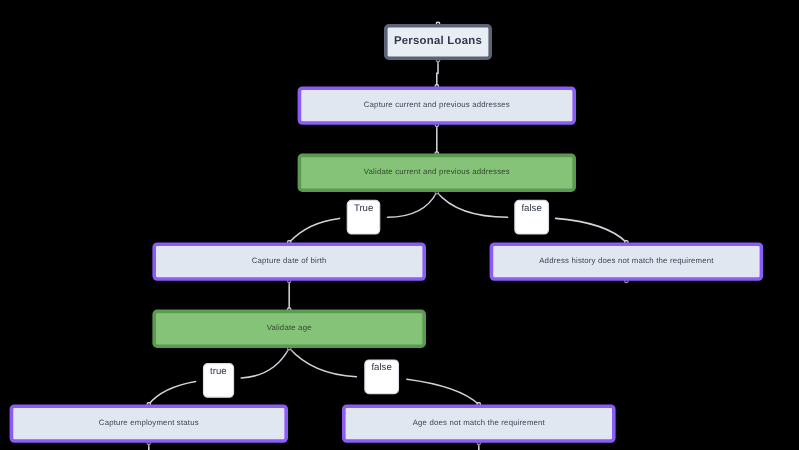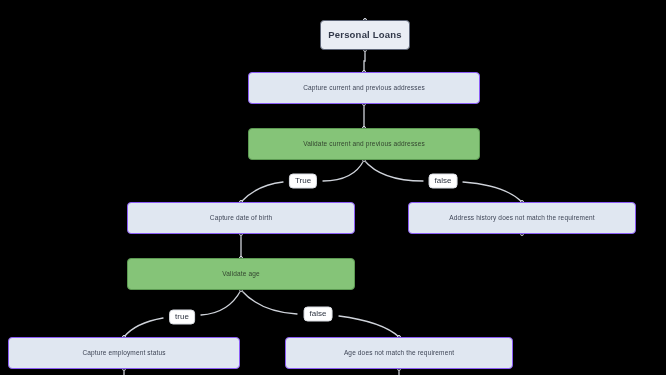--- a/index.html
+++ b/index.html
@@ -25,21 +25,21 @@
     width: 666px;
     height: 375px;
     pointer-events: none;
   }
   .node {
     position: absolute;
     box-sizing: border-box;
     display: flex;
     align-items: center;
     justify-content: center;
-    border: 1px solid #8b5cf6;
+    border: 3px solid #8b5cf6;
     border-radius: 4px;
     box-shadow: 1px 1px 3px rgba(0,0,0,0.55);
     text-align: center;
     line-height: 1.25;
   }
   .node.process {
     background: #e0e7f1;
     color: #3d4455;
     font-size: 6.5px;
     letter-spacing: 0.15px;
@@ -72,21 +72,21 @@
     border: 1px solid #f2f4f8;
     box-sizing: border-box;
     transform: translate(-50%, -50%);
   }
   .edge-pill {
     position: absolute;
     transform: translate(-50%, -50%);
     background: #ffffff;
     border: 1px solid #dadde3;
     border-radius: 4px;
-    padding: 2px 5px 3px 5px;
+    padding: 2px 5px 17px 5px;
     font-size: 8px;
     color: #2f3542;
     box-shadow: 0 1px 2px rgba(0,0,0,0.35);
     white-space: nowrap;
     line-height: 1;
   }
 </style>
 </head>
 <body>
 

